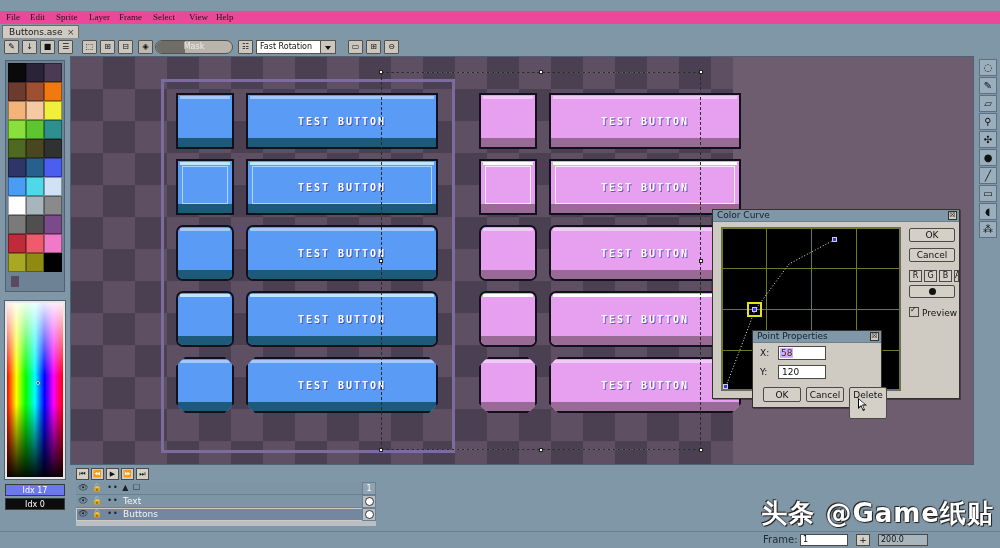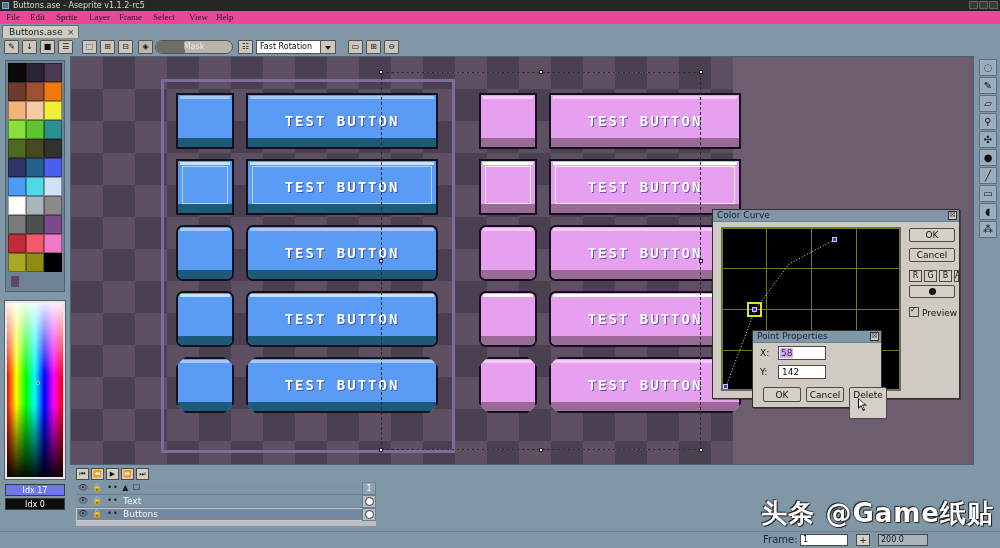--- a/index.html
+++ b/index.html
@@ -83,21 +83,21 @@
     background-image:
       linear-gradient(45deg,#4b3f52 25%,transparent 25%,transparent 75%,#4b3f52 75%),
       linear-gradient(45deg,#4b3f52 25%,transparent 25%,transparent 75%,#4b3f52 75%);
     background-size:64px 64px;background-position:0 0,32px 32px;}
   .artboard{position:absolute;left:0;top:0;width:662px;height:407px;}
   .btncol{position:absolute;display:flex;flex-direction:column;gap:10px;}
   .pxbtn{position:relative;box-sizing:border-box;border:2px solid #12101c;}
   .pxbtn .lbl{position:absolute;left:0;top:0;width:100%;height:100%;
     display:flex;align-items:center;justify-content:center;
     font-family:"DejaVu Sans Mono","Liberation Mono",monospace;
-    font-size:14px;font-weight:bold;letter-spacing:2px;color:#ffffff;
+    font-size:10px;font-weight:bold;letter-spacing:2px;color:#ffffff;
     text-shadow:1px 1px 0 rgba(60,60,160,.75);}
   .pxbtn .shadow{position:absolute;left:0;bottom:0;width:100%;height:9px;}
   .pxbtn .gloss{position:absolute;left:2px;right:2px;top:1px;height:3px;}
 
   
   .marquee{position:absolute;border:1px dashed #ffffff;box-sizing:border-box;}
   .marquee:before{content:"";position:absolute;left:-1px;top:-1px;right:-1px;bottom:-1px;
     border:1px dashed #2b2b2b;}
   .handle{position:absolute;width:4px;height:4px;background:#fff;border:1px solid #222;
     box-sizing:border-box;}
@@ -169,27 +169,20 @@
   
   .watermark{position:absolute;right:6px;bottom:17px;font-size:26px;font-weight:bold;
     color:#ffffff;letter-spacing:1px;
     text-shadow:0 0 2px #000,1px 1px 0 #333,-1px -1px 0 #333;white-space:nowrap;}
 </style>
 </head>
 <body>
 
 <div class="app">
 
-  <div class="titlebar">
-    <div class="tb-ico"></div>
-    <div class="tb-txt">Buttons.ase - Aseprite v1.1.2-rc5</div>
-    <div class="tb-btns">
-      <span></span><span></span><span></span>
-    </div>
-  </div>
 
   <div class="menubar">
     <div class="mi" style="left:3px">File</div>
     <div class="mi" style="left:27px">Edit</div>
     <div class="mi" style="left:53px">Sprite</div>
     <div class="mi" style="left:86px">Layer</div>
     <div class="mi" style="left:116px">Frame</div>
     <div class="mi" style="left:150px">Select</div>
     <div class="mi" style="left:186px">View</div>
     <div class="mi" style="left:213px">Help</div>
@@ -535,21 +528,21 @@
       <span>Point Properties</span>
       <span class="dlg-close">☒</span>
     </div>
 
     <div style="position:absolute;left:7px;top:17px;font-size:9px;color:#111">X:</div>
     <div class="dfield" style="left:25px;top:15px;width:48px;height:14px;padding-left:1px">
       <span class="selnum">58</span>
     </div>
 
     <div style="position:absolute;left:7px;top:36px;font-size:9px;color:#111">Y:</div>
-    <div class="dfield" style="left:25px;top:34px;width:48px;height:14px">142</div>
+    <div class="dfield" style="left:25px;top:34px;width:48px;height:14px">120</div>
 
     <div class="dbtn" style="left:10px;top:56px;width:38px;height:15px;line-height:14px">OK</div>
     <div class="dbtn" style="left:53px;top:56px;width:38px;height:15px;line-height:14px">Cancel</div>
     <div class="dbtn" style="left:96px;top:56px;width:38px;height:32px;line-height:14px">Delete</div>
   </div>
 
   <svg class="cursor" style="left:858px;top:398px" viewBox="0 0 11 14">
     <polygon points="0,0 0,11 3,8.5 5,13 7,12 5,7.5 9,7.5" fill="#000"></polygon>
     <polygon points="1,1.6 1,9 3.2,7.1 5.1,11.5 5.9,11.1 4,6.6 7,6.6" fill="#fff"></polygon>
   </svg>

